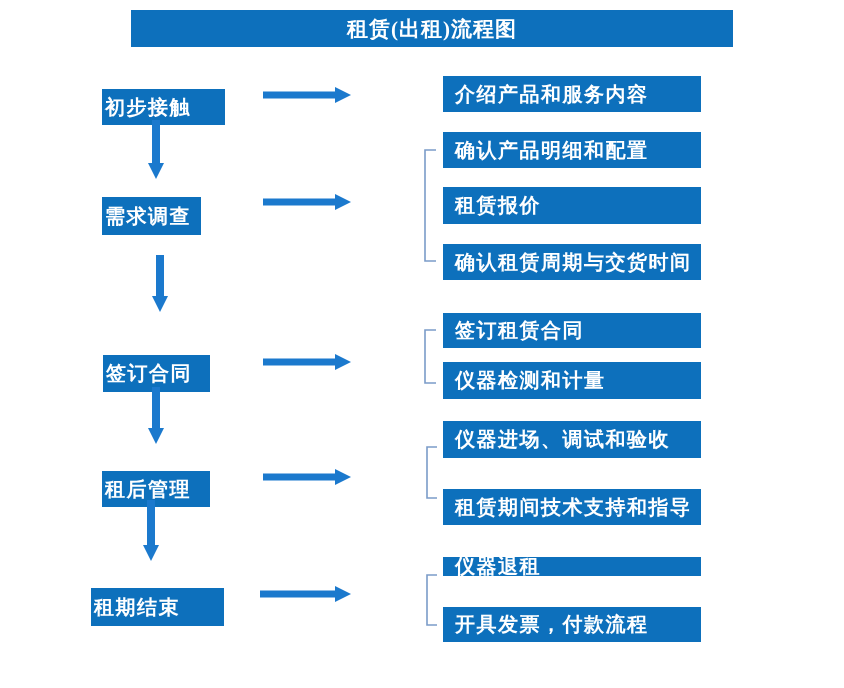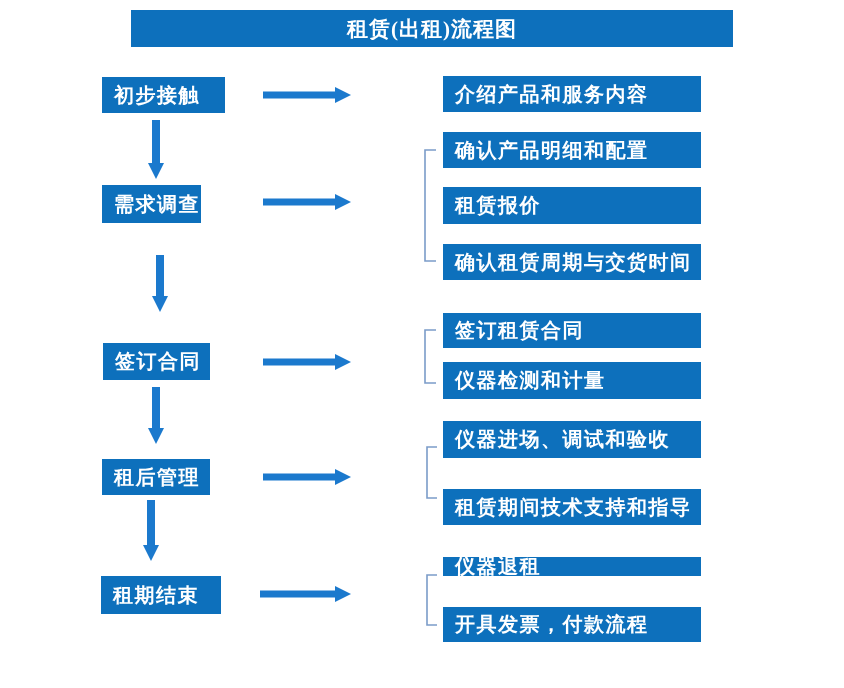--- a/index.html
+++ b/index.html
@@ -35,21 +35,21 @@
     position: absolute;
     background: #0d70bc;
     color: #ffffff;
     font-size: 20px;
     font-weight: bold;
     letter-spacing: 1.5px;
     display: flex;
     align-items: center;
     box-sizing: border-box;
   }
-  .stepbox { padding-left: 12px; }
+  .stepbox { padding-left: 3px; margin-top: 12px; }
   .detailbox {
     left: 443px;
     width: 258px;
     padding-left: 12px;
   }
   svg.connectors {
     position: absolute;
     left: 0;
     top: 0;
     pointer-events: none;
@@ -59,21 +59,21 @@
 <body>
 
 <div class="canvas">
 
   <div class="banner">租赁(出租)流程图</div>
 
   <div class="stepbox" style="left:102px;top:77px;width:123px;height:36px">初步接触</div>
   <div class="stepbox" style="left:102px;top:185px;width:99px;height:38px">需求调查</div>
   <div class="stepbox" style="left:103px;top:343px;width:107px;height:37px">签订合同</div>
   <div class="stepbox" style="left:102px;top:459px;width:108px;height:36px">租后管理</div>
-  <div class="stepbox" style="left:101px;top:576px;width:120px;height:38px">租期结束</div>
+  <div class="stepbox" style="left:91px;top:576px;width:133px;height:38px">租期结束</div>
 
   <div class="detailbox" style="top:76px;height:36px">介绍产品和服务内容</div>
   <div class="detailbox" style="top:132px;height:36px">确认产品明细和配置</div>
   <div class="detailbox" style="top:187px;height:37px">租赁报价</div>
   <div class="detailbox" style="top:244px;height:36px">确认租赁周期与交货时间</div>
   <div class="detailbox" style="top:313px;height:35px">签订租赁合同</div>
   <div class="detailbox" style="top:362px;height:37px">仪器检测和计量</div>
   <div class="detailbox" style="top:421px;height:37px">仪器进场、调试和验收</div>
   <div class="detailbox" style="top:489px;height:36px">租赁期间技术支持和指导</div>
   <div class="detailbox" style="top:557px;height:19px">仪器退租</div>

